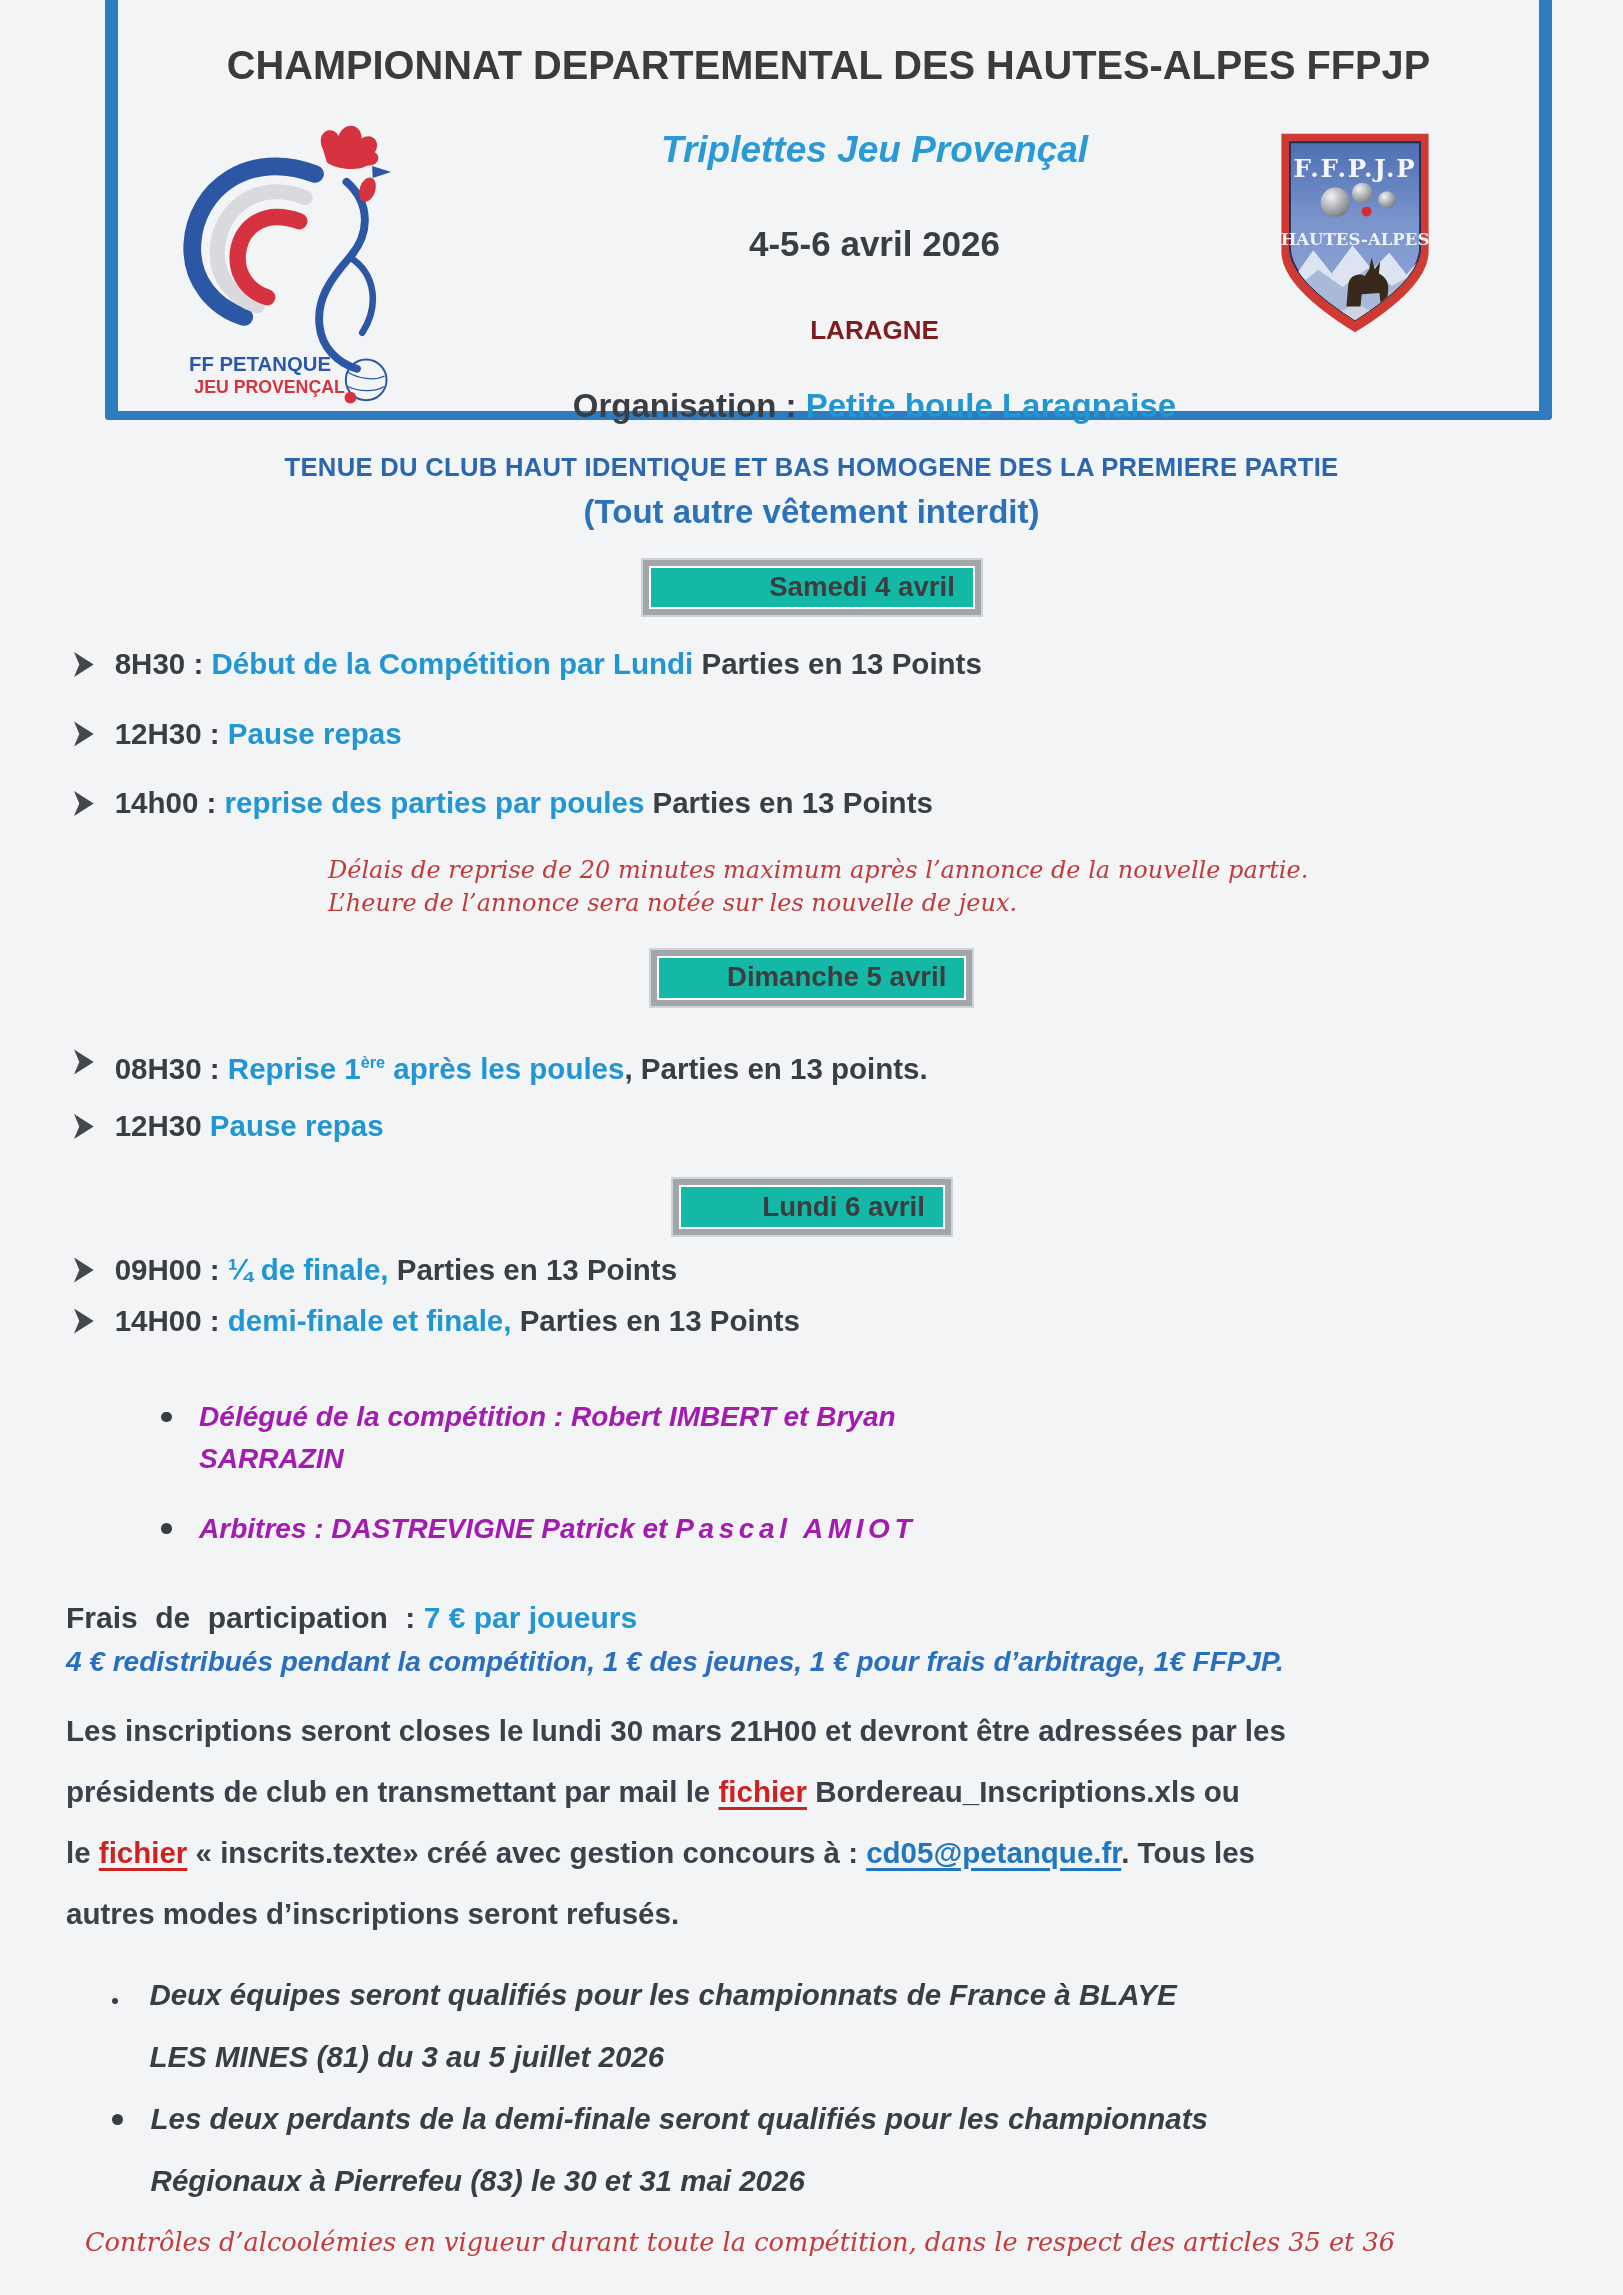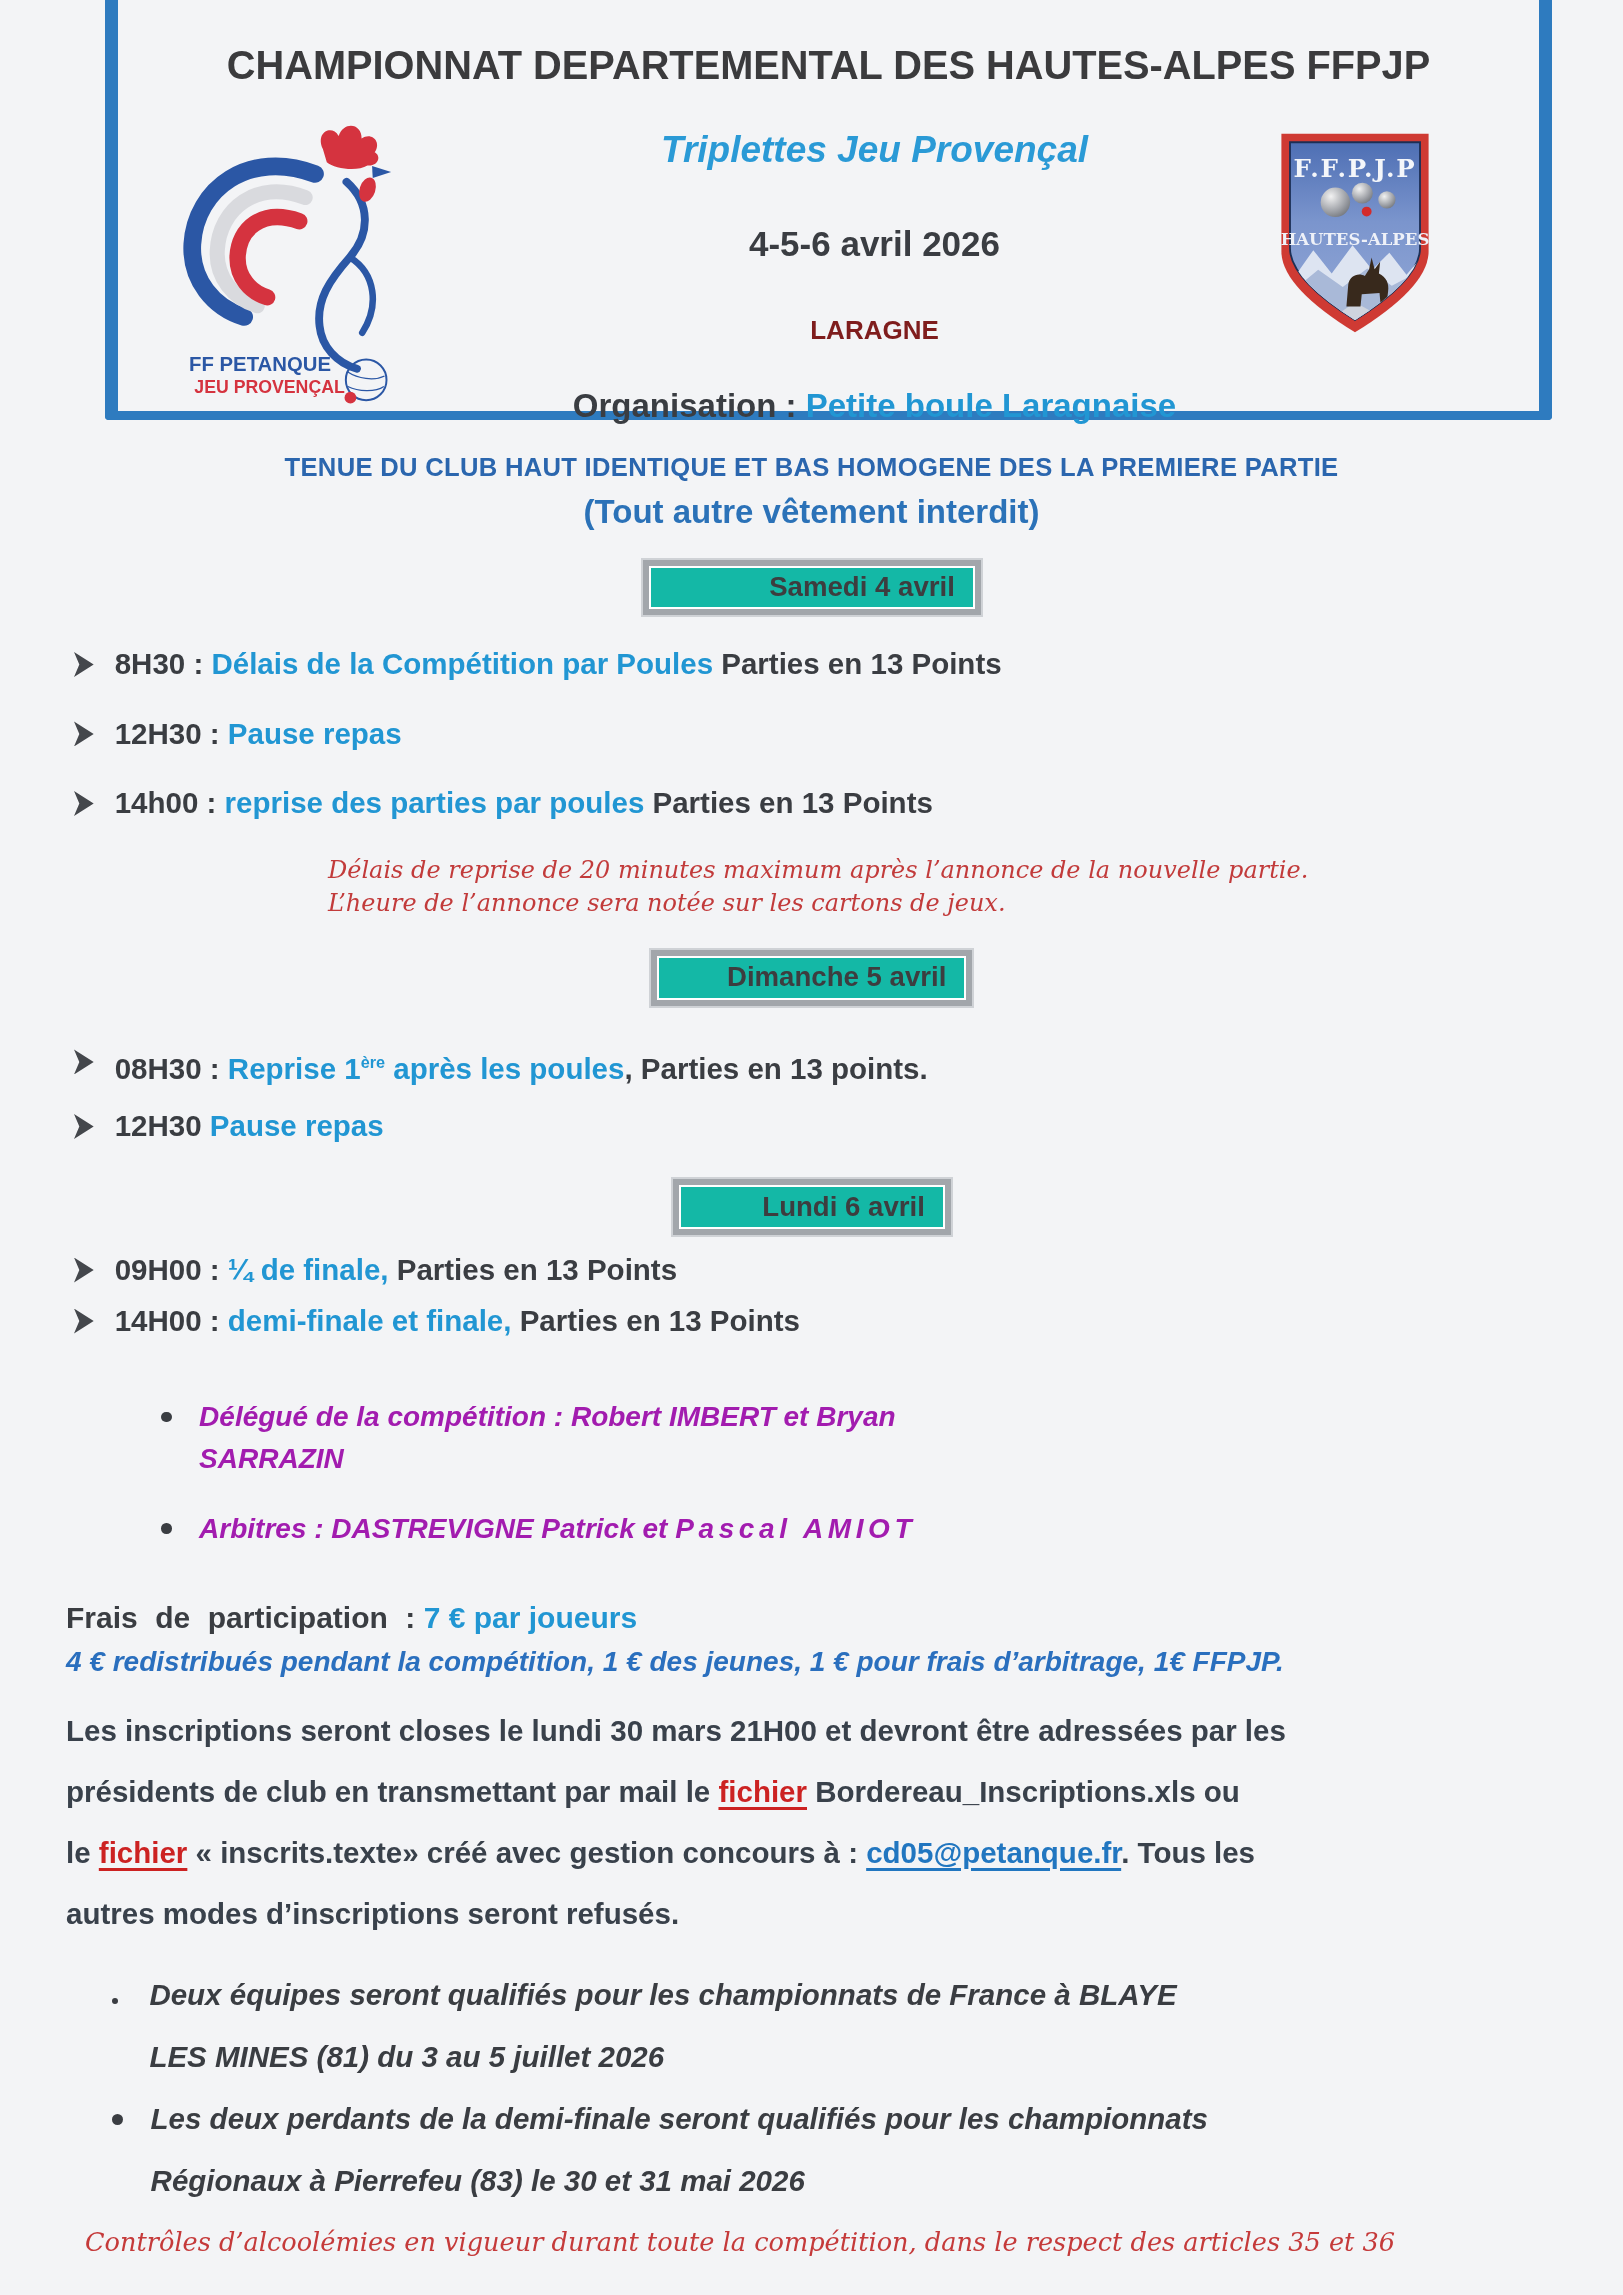--- a/index.html
+++ b/index.html
@@ -173,35 +173,35 @@
   <div class="tenue">TENUE DU CLUB HAUT IDENTIQUE ET BAS HOMOGENE DES LA PREMIERE PARTIE</div>
   <div class="tout">(Tout autre vêtement interdit)</div>
 
   <div class="daybox box-samedi">
       <span class="lbl">Samedi 4 avril</span>
     </div>
 
   <ul class="sched sched-samedi">
     <li>
       <span class="arrow"></span>
-      <span><span>8H30 : </span><span class="hl">Délais de la Compétition par Poules</span><span> Parties en 13 Points</span></span>
+      <span><span>8H30 : </span><span class="hl">Début de la Compétition par Lundi</span><span> Parties en 13 Points</span></span>
     </li>
     <li>
       <span class="arrow"></span>
       <span><span>12H30 : </span><span class="hl">Pause repas</span><span></span></span>
     </li>
     <li>
       <span class="arrow"></span>
       <span><span>14h00 : </span><span class="hl">reprise des parties par poules</span><span> Parties en 13 Points</span></span>
     </li>
   </ul>
 
   <div class="rednote">
     <div>Délais de reprise de 20 minutes maximum après l’annonce de la nouvelle partie.</div>
-    <div>L’heure de l’annonce sera notée sur les cartons de jeux.</div>
+    <div>L’heure de l’annonce sera notée sur les nouvelle de jeux.</div>
   </div>
 
   <div class="daybox box-dimanche">
       <span class="lbl">Dimanche 5 avril</span>
     </div>
 
   <ul class="sched sched-dimanche">
     <li>
       <span class="arrow"></span>
       <span><span>08H30 : </span><span class="hl">Reprise 1</span><sup class="hl">ère</sup><span class="hl"> après les poules</span><span>, Parties en 13 points.</span></span>

